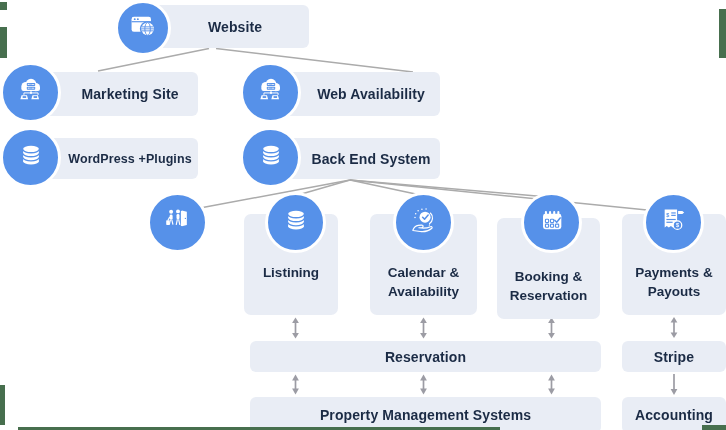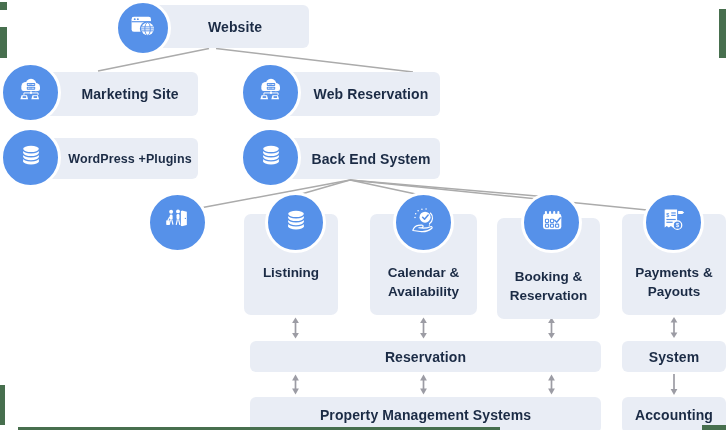--- a/index.html
+++ b/index.html
@@ -122,21 +122,21 @@
           <path d="M11.5,41 l1.8,-6.5 h8.4 l1.8,6.5 z"></path>
           <path d="M28.5,41 l1.8,-6.5 h8.4 l1.8,6.5 z"></path>
         </g>
         <rect x="15" y="36" width="5.5" height="2.8" fill="#5691E9"></rect>
         <rect x="32" y="36" width="5.5" height="2.8" fill="#5691E9"></rect>
       </svg>
     </span>
   </div>
 
   <div class="nbox rowbox" style="left:282px;top:72px;width:138px;height:44px;padding-left:20px;">
-    <span>Web Reservation</span>
+    <span>Web Availability</span>
   </div>
   <div class="circle" style="left:240px;top:62px;width:55px;height:55px;">
     <span>
       <svg width="36" height="36" viewBox="0 0 56 56">
         <g fill="#fff">
           <circle cx="20" cy="21" r="7"></circle>
             <circle cx="28" cy="17.5" r="8.5"></circle>
             <circle cx="35.5" cy="22" r="6.5"></circle>
           <rect x="13" y="20.5" width="29" height="7.5" rx="3.5"></rect>
         </g>
@@ -315,21 +315,21 @@
         <circle cx="32.5" cy="33.5" r="6.2" fill="#5691E9" stroke="#fff" stroke-width="1.8"></circle>
         <text x="30.4" y="36.6" font-size="8" fill="#fff" font-family="Liberation Sans, sans-serif" font-weight="bold">$</text>
       </svg>
     </span>
   </div>
 
   <div class="nbox rowbox" style="left:250px;top:341px;width:351px;height:31px;">
     <span>Reservation</span>
   </div>
   <div class="nbox rowbox" style="left:622px;top:341px;width:104px;height:31px;">
-    <span>System</span>
+    <span>Stripe</span>
   </div>
   <div class="nbox rowbox" style="left:250px;top:397px;width:351px;height:36px;">
     <span>Property Management Systems</span>
   </div>
   <div class="nbox rowbox" style="left:622px;top:397px;width:104px;height:36px;">
     <span>Accounting</span>
   </div>
 
   <div class="artifact" style="left:0;top:2px;width:7px;height:8px;"></div>
   <div class="artifact" style="left:0;top:27px;width:7px;height:31px;"></div>

